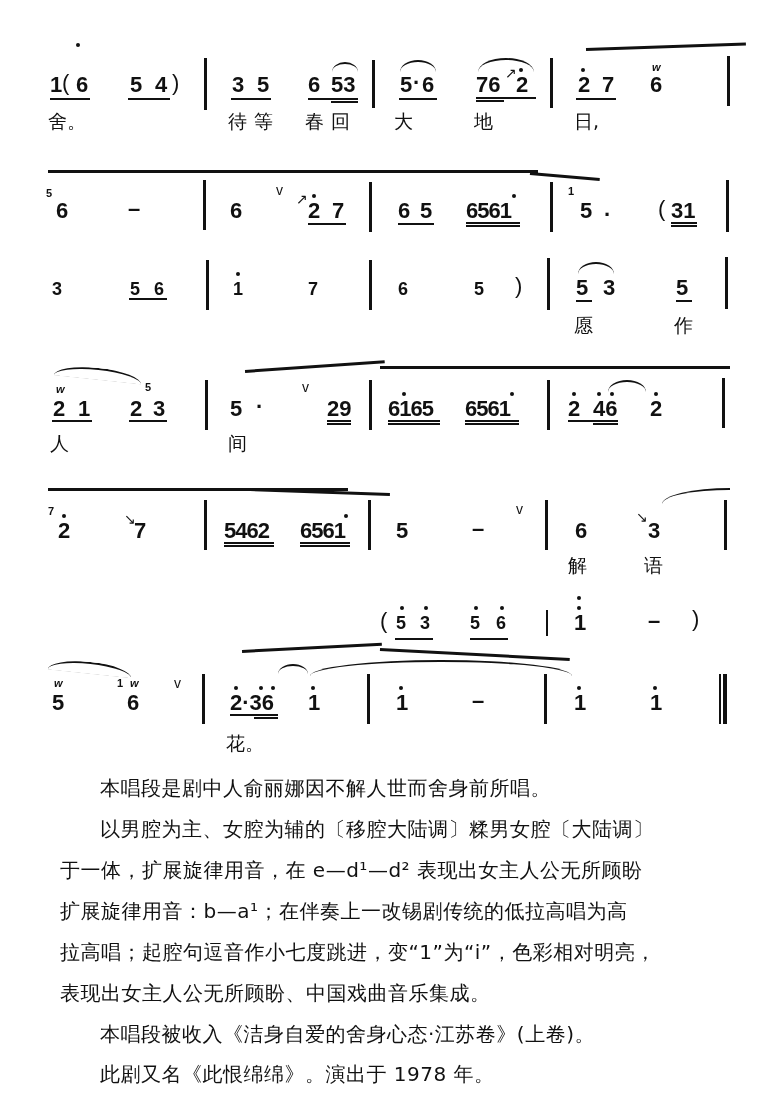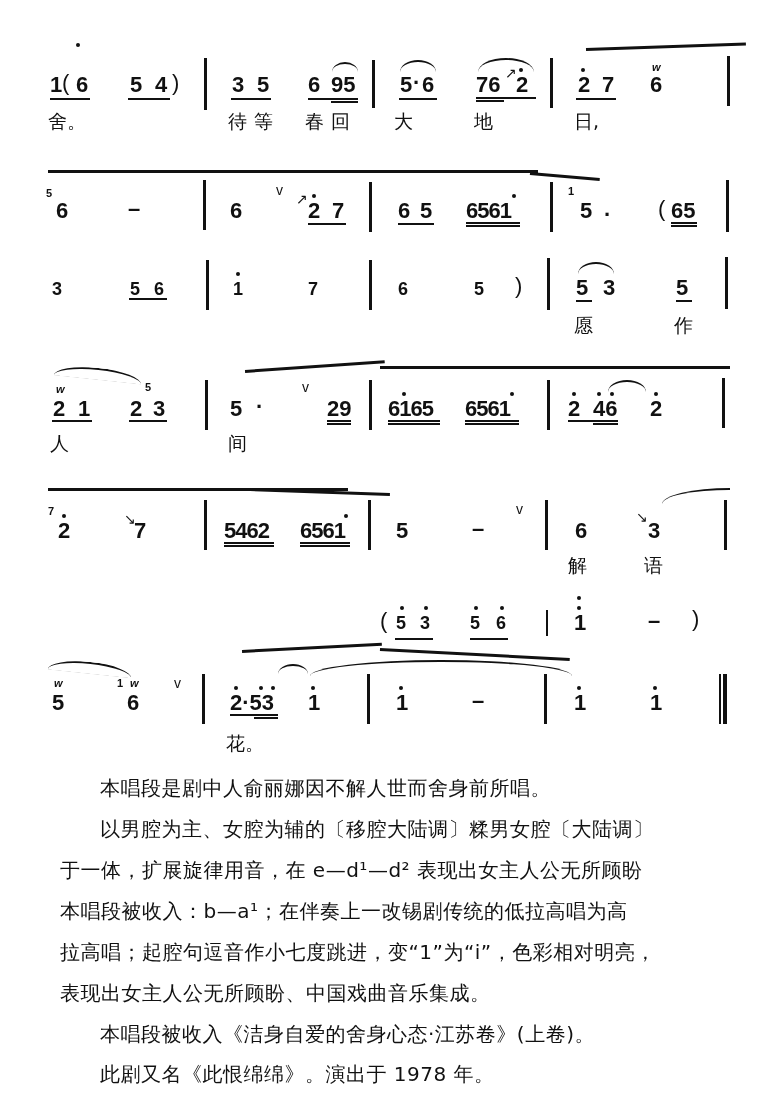--- a/index.html
+++ b/index.html
@@ -32,21 +32,21 @@
   <span class="n" style="left:172px;top:72px;font-weight:normal">)</span>
   <div class="ul" style="left:128px;top:98px;width:42px"></div>
   <span class="lyr" style="left:48px;top:110px">舍。</span>
 
   <div class="bar" style="left:204px;top:58px;height:52px"></div>
 
   <span class="n" style="left:232px;top:74px">3</span>
   <span class="n" style="left:257px;top:74px">5</span>
   <div class="ul" style="left:231px;top:98px;width:40px"></div>
   <span class="n" style="left:308px;top:74px">6</span>
-  <span class="n" style="left:331px;top:74px">95</span>
+  <span class="n" style="left:331px;top:74px">53</span>
   <div class="ul" style="left:308px;top:98px;width:50px"></div>
   <div class="ul" style="left:331px;top:101px;width:27px"></div>
   <div class="slur" style="left:332px;top:62px;width:26px;height:8px"></div>
   <span class="lyr" style="left:228px;top:110px">待</span>
   <span class="lyr" style="left:254px;top:110px">等</span>
   <span class="lyr" style="left:305px;top:110px">春</span>
   <span class="lyr" style="left:331px;top:110px">回</span>
 
   <div class="bar" style="left:372px;top:60px;height:48px"></div>
 
@@ -106,21 +106,21 @@
   <div class="dot" style="left:512px;top:194px"></div>
   <div class="ul" style="left:466px;top:222px;width:54px"></div>
   <div class="ul" style="left:466px;top:225px;width:54px"></div>
 
   <div class="bar" style="left:550px;top:182px;height:50px"></div>
 
   <span class="grace" style="left:568px;top:186px">1</span>
   <span class="n" style="left:580px;top:200px">5</span>
   <span class="n" style="left:604px;top:198px">.</span>
   <span class="n" style="left:658px;top:198px;font-weight:normal">(</span>
-  <span class="n" style="left:671px;top:200px">65</span>
+  <span class="n" style="left:671px;top:200px">31</span>
   <div class="ul" style="left:671px;top:222px;width:26px"></div>
   <div class="ul" style="left:671px;top:225px;width:26px"></div>
 
   <div class="bar" style="left:726px;top:180px;height:52px"></div>
 </div>
 
 <div>
   <span class="n nsm" style="left:52px;top:278px">3</span>
   <span class="n nsm" style="left:130px;top:278px">5</span>
   <span class="n nsm" style="left:154px;top:278px">6</span>
@@ -274,21 +274,21 @@
   <span class="n" style="left:127px;top:692px">6</span>
   <span class="mark" style="left:174px;top:676px">v</span>
 
   <div class="bar" style="left:202px;top:674px;height:50px"></div>
 
   <div class="line" style="left:242px;top:650px;width:140px;transform:rotate(-3deg);transform-origin:left"></div>
   <div class="line" style="left:380px;top:648px;width:190px;transform:rotate(3deg);transform-origin:left"></div>
   <div class="slur" style="left:278px;top:664px;width:30px;height:8px"></div>
   <div class="slur" style="left:310px;top:660px;width:262px;height:14px"></div>
 
-  <span class="n" style="left:230px;top:692px">2·53</span>
+  <span class="n" style="left:230px;top:692px">2·36</span>
   <div class="dot" style="left:234px;top:686px"></div>
   <div class="dot" style="left:259px;top:686px"></div>
   <div class="dot" style="left:271px;top:686px"></div>
   <div class="ul" style="left:230px;top:714px;width:48px"></div>
   <div class="ul" style="left:254px;top:717px;width:24px"></div>
   <span class="n" style="left:308px;top:692px">1</span>
   <div class="dot" style="left:311px;top:686px"></div>
   <span class="lyr" style="left:226px;top:732px">花。</span>
 
   <div class="bar" style="left:367px;top:674px;height:50px"></div>
@@ -305,18 +305,18 @@
   <div class="dot" style="left:653px;top:686px"></div>
 
   <div class="bar" style="left:719px;top:674px;height:50px;width:2px"></div>
   <div class="bar" style="left:723px;top:674px;height:50px;width:4px"></div>
 </div>
 
 <div>
   <div class="prose" style="top:776px">本唱段是剧中人俞丽娜因不解人世而舍身前所唱。</div>
   <div class="prose" style="top:817px">以男腔为主、女腔为辅的〔移腔大陆调〕糅男女腔〔大陆调〕</div>
   <div class="prose hang" style="top:858px">于一体，扩展旋律用音，在 e—d¹—d² 表现出女主人公无所顾盼</div>
-  <div class="prose hang" style="top:899px">本唱段被收入：b—a¹；在伴奏上一改锡剧传统的低拉高唱为高</div>
+  <div class="prose hang" style="top:899px">扩展旋律用音：b—a¹；在伴奏上一改锡剧传统的低拉高唱为高</div>
   <div class="prose hang" style="top:940px">拉高唱；起腔句逗音作小七度跳进，变“1”为“i”，色彩相对明亮，</div>
   <div class="prose hang" style="top:981px">表现出女主人公无所顾盼、中国戏曲音乐集成。</div>
   <div class="prose" style="top:1022px">本唱段被收入《洁身自爱的舍身心态·江苏卷》(上卷)。</div>
   <div class="prose" style="top:1062px">此剧又名《此恨绵绵》。演出于 1978 年。</div>
 </div>
 
 </body></html>

